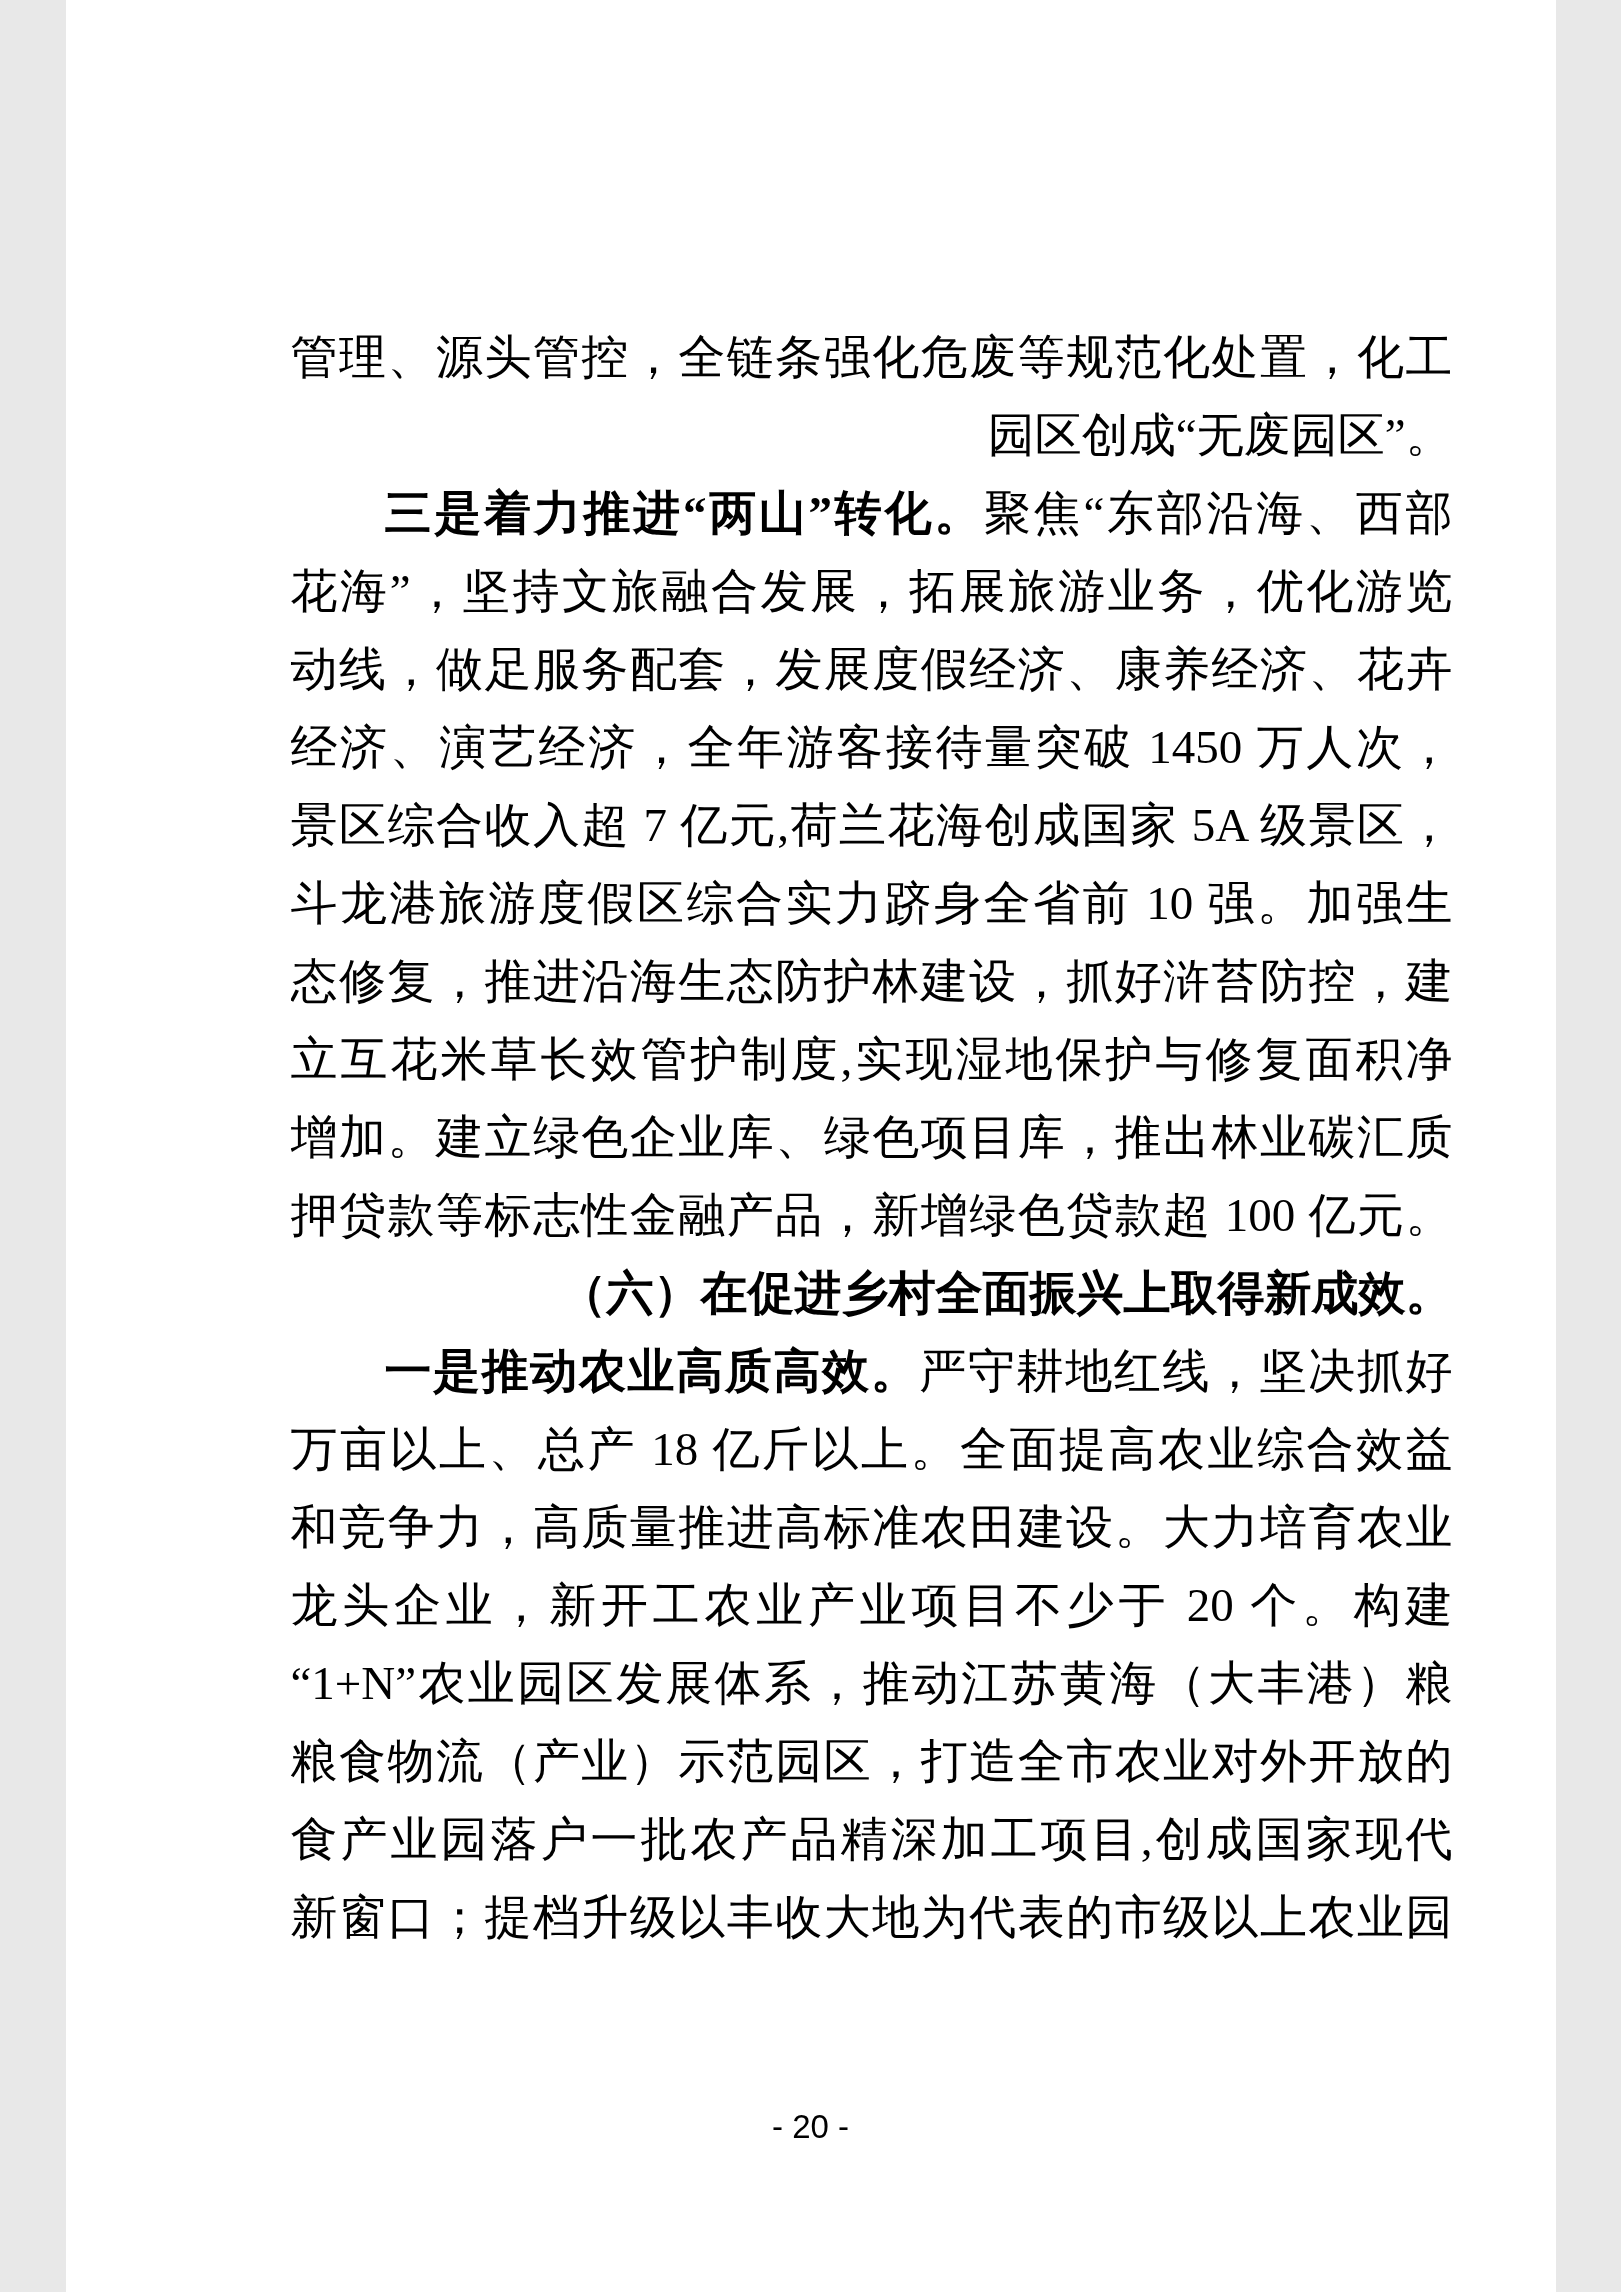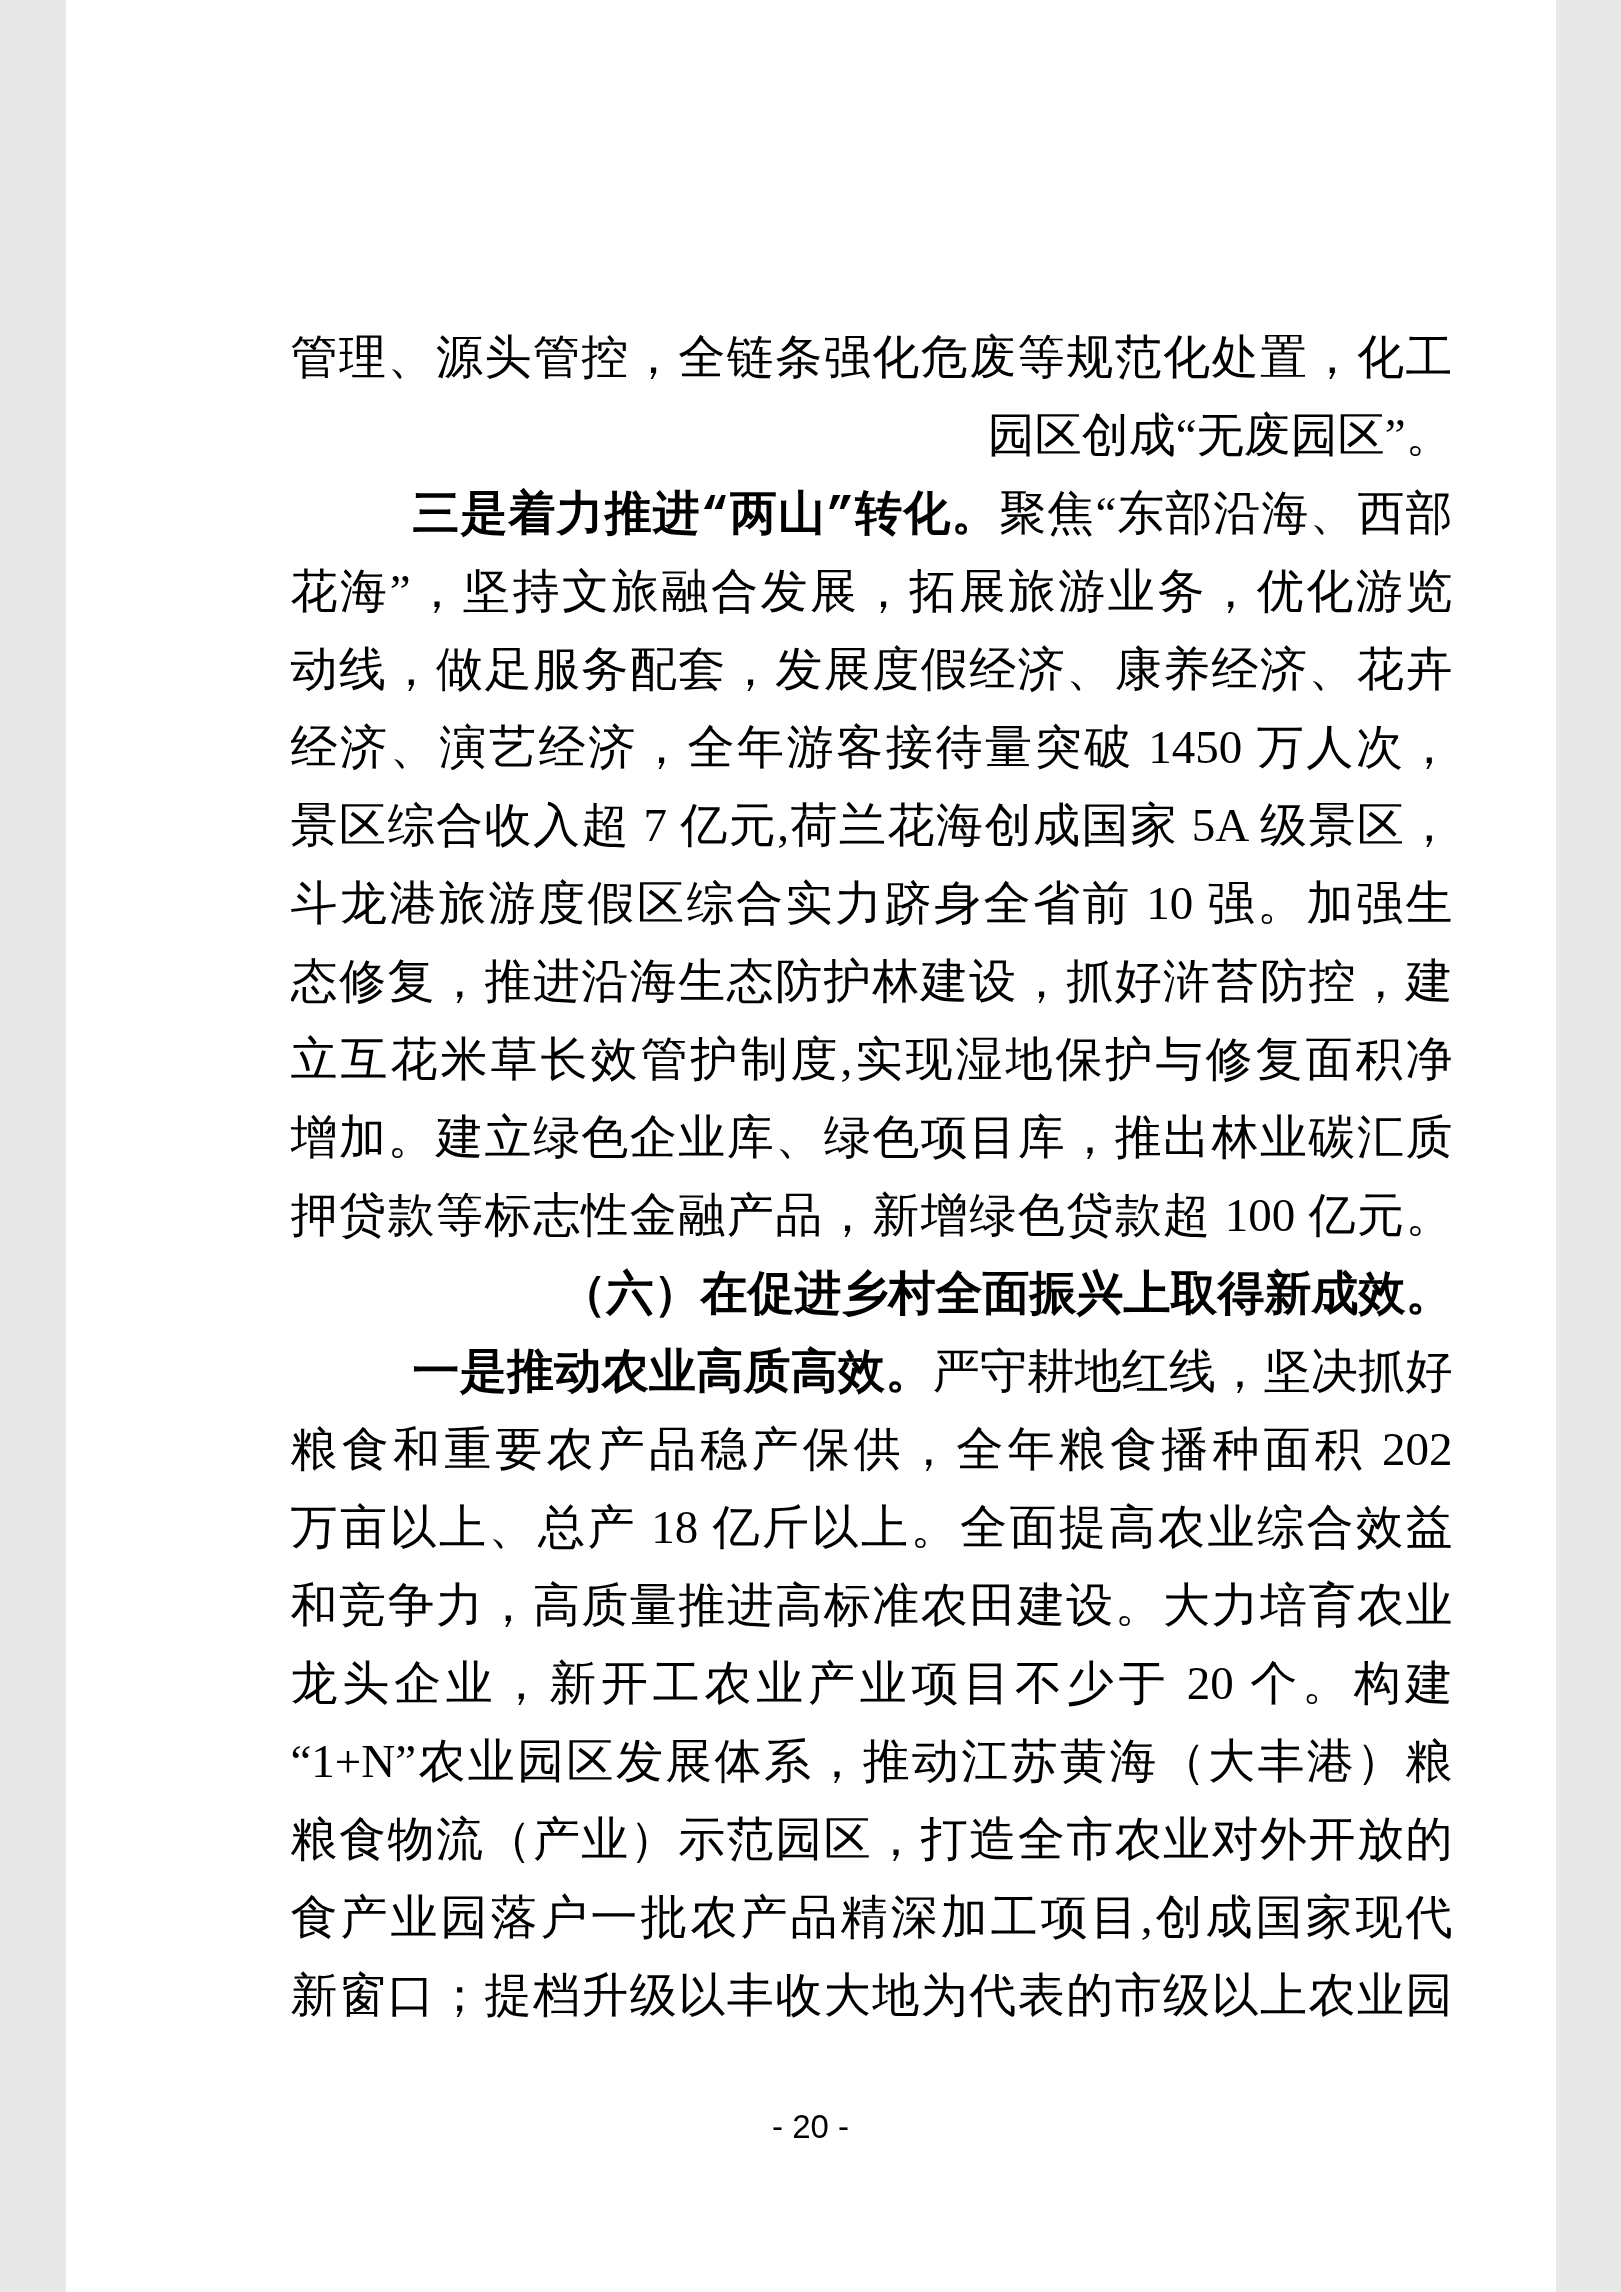--- a/index.html
+++ b/index.html
@@ -24,22 +24,21 @@
     font-size:47px;
     text-align:justify;
     text-align-last:justify;
     overflow:hidden;
     letter-spacing:0;
   }
   .line.indent{ text-indent:94px; }
   .line.no-stretch{ text-align:right; text-align-last:auto; }
   .seg-bold{
     font-weight:700;
-    font-family:Liberation Mono, monospace;
-    margin-left:28px;
+    font-family:Liberation Serif, serif;
   }
   .seg-normal{ font-weight:400; }
   .footer{
     position:absolute;
     top:2105px;
     left:0;
     width:100%;
     text-align:center;
     font-size:33px;
     line-height:43px;
@@ -59,21 +58,20 @@
       <div class="line"><span class="seg-normal">动线，做足服务配套，发展度假经济、康养经济、花卉</span></div>
       <div class="line"><span class="seg-normal">经济、演艺经济，全年游客接待量突破 1450 万人次，</span></div>
       <div class="line"><span class="seg-normal">景区综合收入超 7 亿元,荷兰花海创成国家 5A 级景区，</span></div>
       <div class="line"><span class="seg-normal">斗龙港旅游度假区综合实力跻身全省前 10 强。加强生</span></div>
       <div class="line"><span class="seg-normal">态修复，推进沿海生态防护林建设，抓好浒苔防控，建</span></div>
       <div class="line"><span class="seg-normal">立互花米草长效管护制度,实现湿地保护与修复面积净</span></div>
       <div class="line"><span class="seg-normal">增加。建立绿色企业库、绿色项目库，推出林业碳汇质</span></div>
       <div class="line"><span class="seg-normal">押贷款等标志性金融产品，新增绿色贷款超 100 亿元。</span></div>
       <div class="line indent no-stretch"><span class="seg-bold">（六）在促进乡村全面振兴上取得新成效。</span></div>
       <div class="line indent"><span class="seg-bold">一是推动农业高质高效。</span><span class="seg-normal">严守耕地红线，坚决抓好</span></div>
-      <div class="line"><span class="seg-normal">粮食和重要农产品稳产保供，全年粮食播种面积 202</span></div>
       <div class="line"><span class="seg-normal">万亩以上、总产 18 亿斤以上。全面提高农业综合效益</span></div>
       <div class="line"><span class="seg-normal">和竞争力，高质量推进高标准农田建设。大力培育农业</span></div>
       <div class="line"><span class="seg-normal">龙头企业，新开工农业产业项目不少于 20 个。构建</span></div>
       <div class="line"><span class="seg-normal">“1+N”农业园区发展体系，推动江苏黄海（大丰港）粮</span></div>
       <div class="line"><span class="seg-normal">粮食物流（产业）示范园区，打造全市农业对外开放的</span></div>
       <div class="line"><span class="seg-normal">食产业园落户一批农产品精深加工项目,创成国家现代</span></div>
       <div class="line"><span class="seg-normal">新窗口；提档升级以丰收大地为代表的市级以上农业园</span></div>
     </div>
   <div class="footer">- 20 -</div>
 </div>

